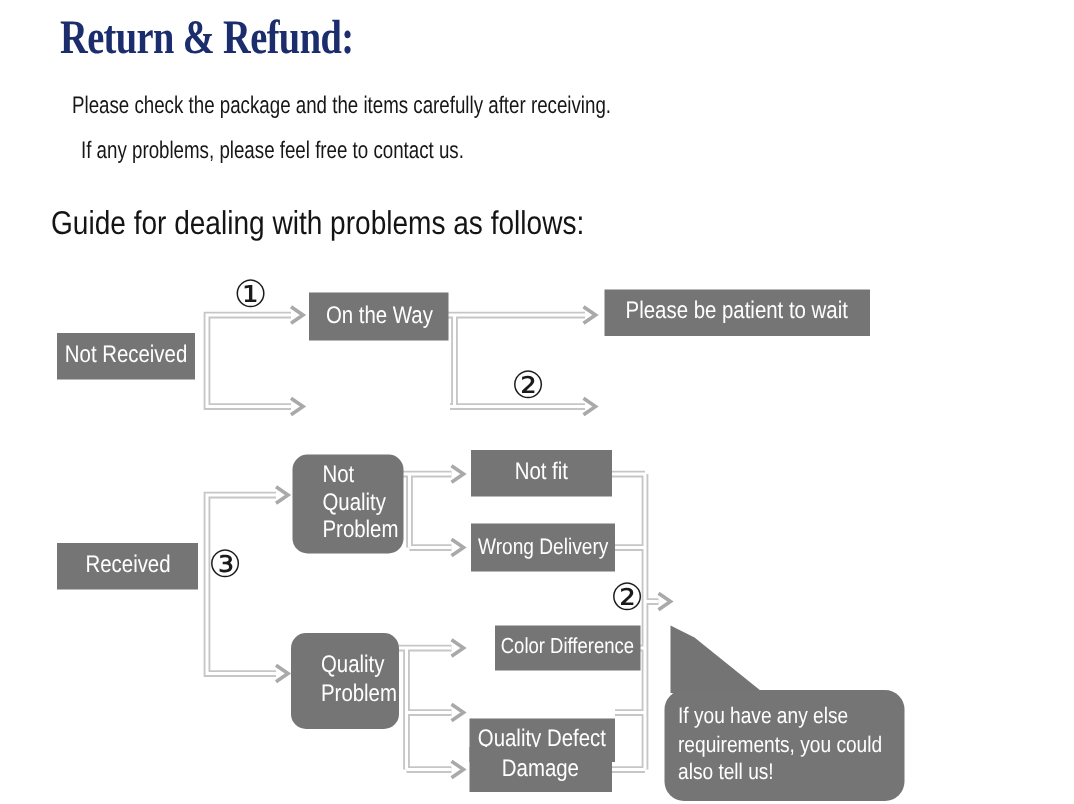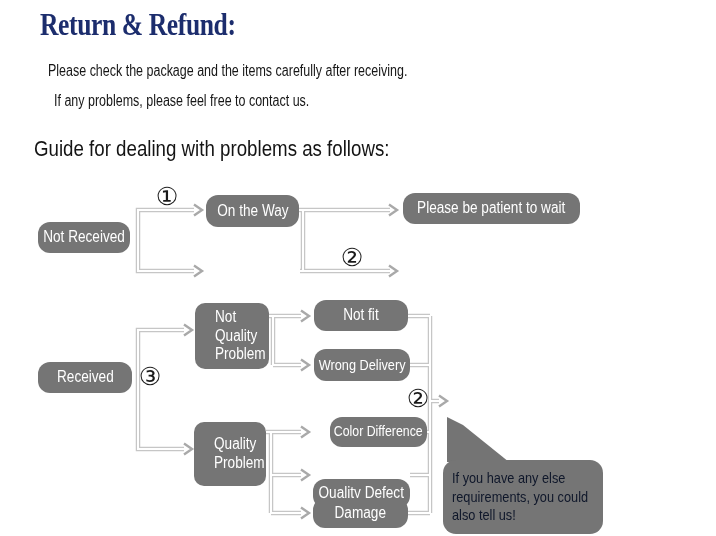--- a/index.html
+++ b/index.html
@@ -23,36 +23,36 @@
     position:absolute;left:34px;top:136px;font-size:22px;color:#141414;white-space:nowrap;
     transform:scaleX(.85);transform-origin:left top;
   }
   
   .lines{position:absolute;left:0;top:0;z-index:1;}
   .c-out{fill:none;stroke:#c6c6c6;stroke-width:4.5;}
   .c-in{fill:none;stroke:#ffffff;stroke-width:2;}
   .chev{fill:none;stroke:#a9a9a9;stroke-width:2.4;stroke-linejoin:miter;}
   .tail{fill:#747474;}
   .node{
-    position:absolute;z-index:2;background:#757575;color:#ffffff;border-radius:12px;
+    position:absolute;z-index:2;background:#757575;color:#ffffff;border-radius:0;
     display:flex;align-items:center;justify-content:center;box-sizing:border-box;
     padding:2px 4px;
   }
   .node .lbl{
     white-space:pre;font-size:16px;line-height:1.18;
     transform:scaleX(.85);transform-origin:center center;
   }
   .node.align-left{justify-content:flex-start;padding-left:20px;border-radius:10px;}
   .node.align-left .lbl{transform-origin:left center;text-align:left;}
   .marker{
     position:absolute;z-index:3;font-family:"DejaVu Sans",sans-serif;font-size:25px;
     color:#1a1a1a;transform:translate(-50%,-50%);line-height:1;
   }
   .bubble{
-    position:absolute;z-index:2;background:#757575;color:#0f172a;border-radius:13px;
+    position:absolute;z-index:2;background:#757575;color:#ffffff;border-radius:13px;
     display:flex;align-items:center;box-sizing:border-box;padding:6px 9px;
   }
   .bubble .lbl{
     white-space:pre;font-size:15px;line-height:1.25;
     transform:scaleX(.85);transform-origin:left center;text-align:left;
   }
 </style>
 </head>
 <body>
 

